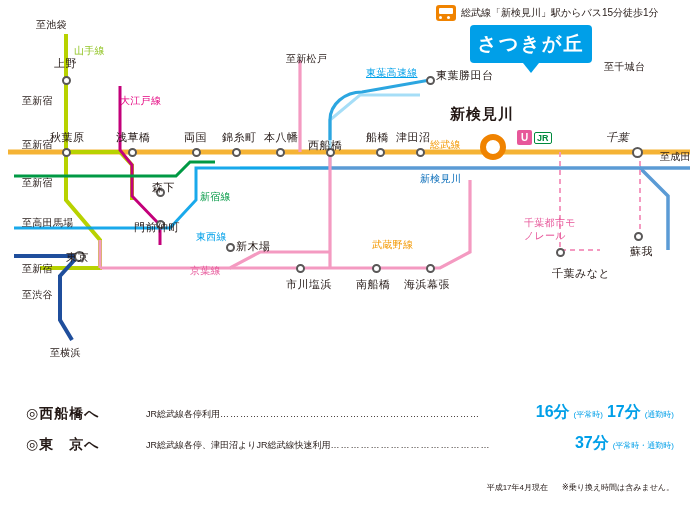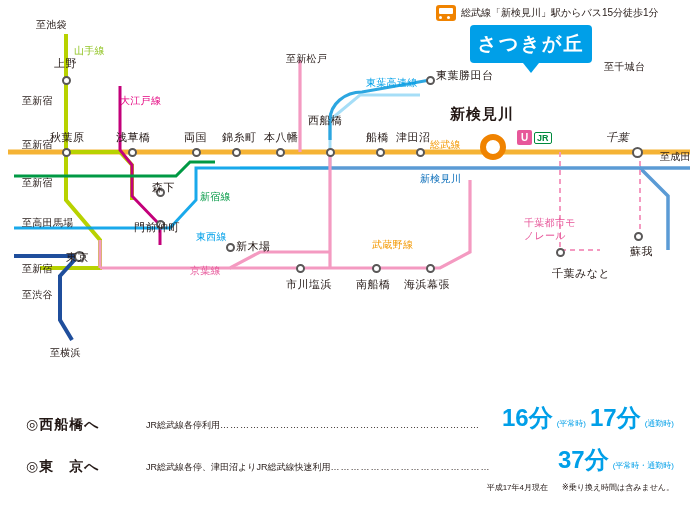--- a/index.html
+++ b/index.html
@@ -77,21 +77,21 @@
   #panel{position:absolute;left:26px;top:392px;width:648px;}
   #panel-title{font-size:14px;font-weight:bold;letter-spacing:0.5px;
      display:flex;align-items:center;gap:8px;}
   #panel-title .rule{flex:1;height:1px;background:#231815;}
   .row{display:flex;align-items:flex-end;margin-top:10px;}
   .row .dest{font-size:14px;font-weight:bold;letter-spacing:1px;width:120px;}
   .row .how{font-size:9px;color:#231815;flex:1;position:relative;padding-bottom:2px;
      overflow:hidden;white-space:nowrap;}
   .row .how .dots{color:#231815;letter-spacing:1px;}
   .row .times{display:flex;align-items:baseline;gap:4px;}
-  .big-num{font-size:24px;font-weight:bold;color:#009fe8;letter-spacing:0px;}
+  .big-num{font-size:16px;font-weight:bold;color:#009fe8;letter-spacing:0px;}
   .small-note{font-size:8px;color:#009fe8;}
   #footnotes{position:absolute;left:26px;top:482px;width:648px;
      display:flex;justify-content:flex-end;gap:14px;font-size:8px;color:#231815;}
 </style>
 </head>
 <body>
 
 <div id="root">
 
   <div id="map">
@@ -165,21 +165,21 @@
     <div class="dot" style="left:426px;top:76px;"></div>
     <div class="dot" style="left:634px;top:232px;"></div>
     <div class="dot" style="left:556px;top:248px;"></div>
 
     <div class="lbl st" style="left:54px;top:58px;">上野</div>
     <div class="lbl st" style="left:50px;top:132px;">秋葉原</div>
     <div class="lbl st" style="left:116px;top:132px;">浅草橋</div>
     <div class="lbl st" style="left:184px;top:132px;">両国</div>
     <div class="lbl st" style="left:222px;top:132px;">錦糸町</div>
     <div class="lbl st" style="left:264px;top:132px;">本八幡</div>
-    <div class="lbl st" style="left:308px;top:116px;font-family:Liberation Mono, monospace;">西船橋</div>
+    <div class="lbl st" style="left:308px;top:140px;">西船橋</div>
     <div class="lbl st" style="left:366px;top:132px;">船橋</div>
     <div class="lbl st" style="left:396px;top:132px;">津田沼</div>
     <div class="lbl st" style="left:606px;top:132px;font-style:italic;">千葉</div>
     <div class="lbl st" style="left:152px;top:182px;">森下</div>
     <div class="lbl st" style="left:134px;top:222px;">門前仲町</div>
     <div class="lbl st" style="left:66px;top:252px;">東京</div>
     <div class="lbl st" style="left:236px;top:241px;">新木場</div>
     <div class="lbl st" style="left:286px;top:279px;">市川塩浜</div>
     <div class="lbl st" style="left:356px;top:279px;">南船橋</div>
     <div class="lbl st" style="left:404px;top:279px;">海浜幕張</div>
@@ -200,21 +200,21 @@
     <div class="lbl to" style="left:660px;top:152px;">至成田</div>
 
     <div class="lbl line-lbl c-yama" style="left:74px;top:46px;">山手線</div>
     <div class="lbl line-lbl c-oedo" style="left:120px;top:96px;">大江戸線</div>
     <div class="lbl line-lbl c-shinjuku" style="left:200px;top:192px;">新宿線</div>
     <div class="lbl line-lbl c-toza" style="left:196px;top:232px;">東西線</div>
     <div class="lbl line-lbl c-keiyo" style="left:190px;top:266px;">京葉線</div>
     <div class="lbl line-lbl c-sobu" style="left:430px;top:140px;">総武線</div>
     <div class="lbl line-lbl c-sobukaisoku" style="left:420px;top:174px;">新検見川</div>
     <div class="lbl line-lbl c-musashino" style="left:372px;top:240px;">武蔵野線</div>
-    <div class="lbl line-lbl c-toyo" style="left:366px;top:78px;">東葉高速線</div>
+    <div class="lbl line-lbl c-toyo" style="left:366px;top:68px;text-decoration:underline;">東葉高速線</div>
     <div class="lbl line-lbl c-mono" style="left:524px;top:216px;width:56px;white-space:normal;line-height:1.3;">千葉都市モノレール</div>
   </div>
 
   <div id="panel">
 
     <div class="row">
       <div class="dest">
         <span>◎</span><span>西船橋へ</span>
       </div>
       <div class="how">

